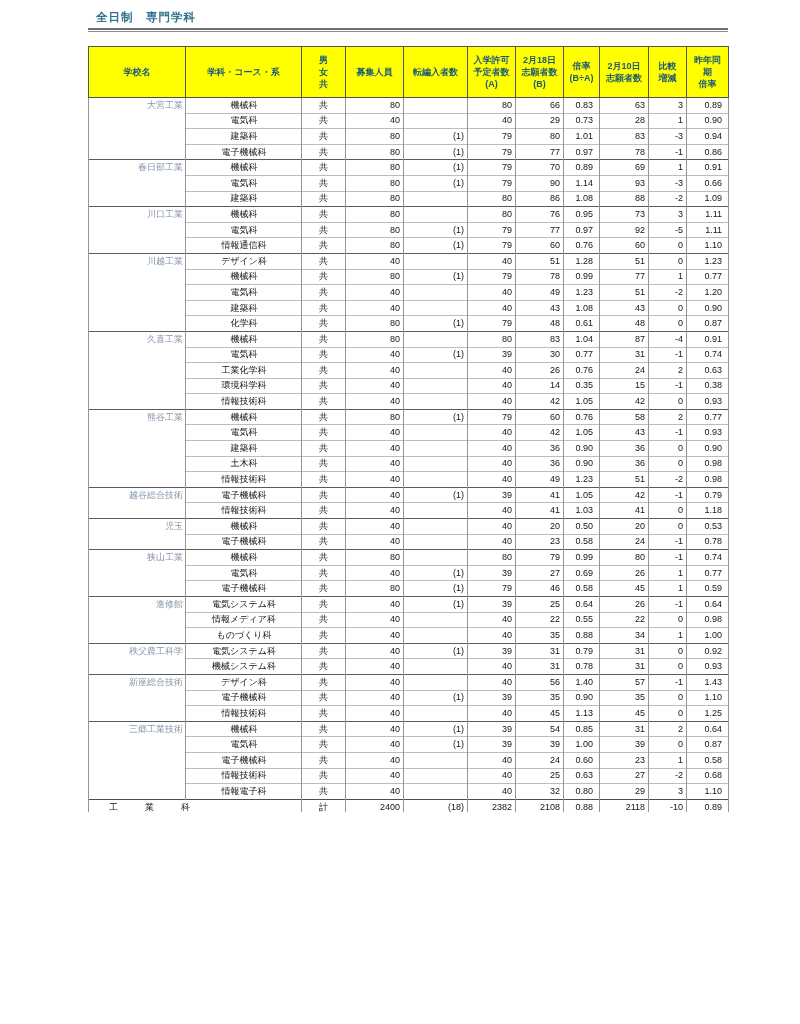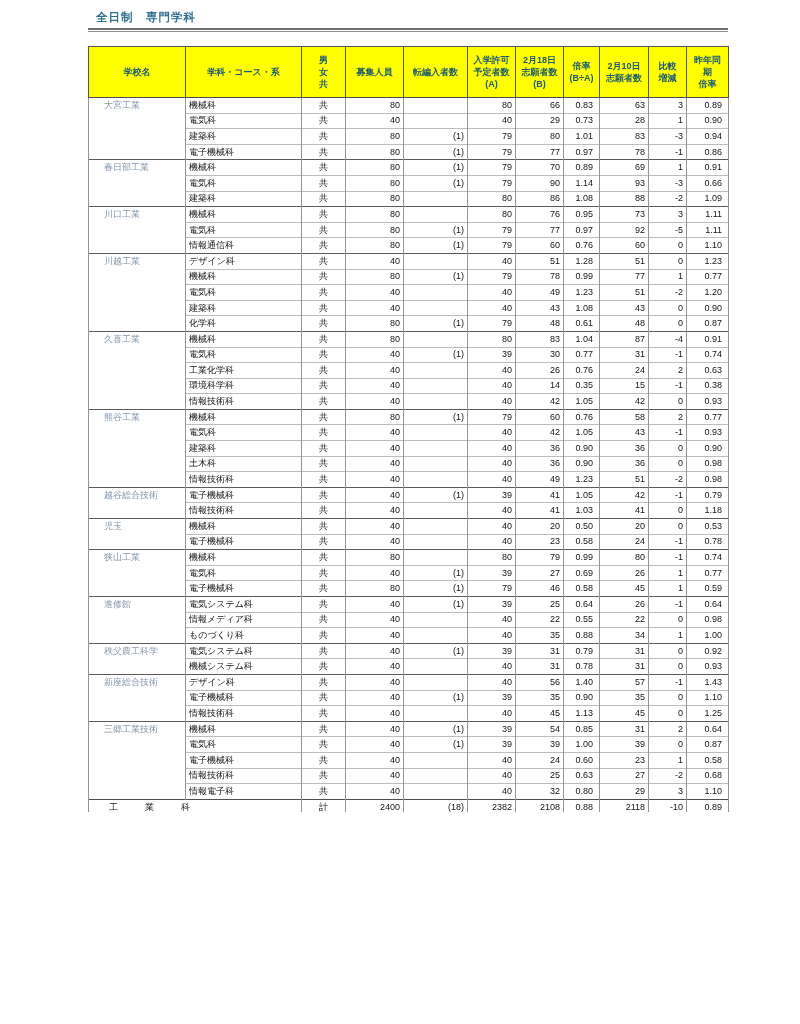--- a/index.html
+++ b/index.html
@@ -39,24 +39,24 @@
     height:48px; padding:1px 0; overflow:hidden;
   }
   td {
     font-size:9px; color:#141414; line-height:13px;
     border-left:1px solid #949494; border-right:1px solid #949494;
     border-top:1px solid #bdbdbd;
     height:14.6px; padding:0 2px; overflow:hidden; white-space:nowrap;
   }
   tr.group-start td { border-top:1px solid #5a5a5a; }
   td.school-cell {
-    vertical-align:top; text-align:left; color:#8596ab;
+    vertical-align:top; text-align:right; color:#8596ab;
     padding:1px 2px 0 15px; line-height:12px;font-family:Liberation Serif, serif;
   }
-  td.c-dept   { text-align:left;  padding-left:3px; }
+  td.c-dept   { text-align:center;  padding-left:3px; }
   td.c-center { text-align:center; }
   td.c-num    { text-align:right; padding-right:3px; }
   td.c-ratio  { text-align:right; padding-right:6px; }
   tr.total-row td {
     border-top:1px solid #4e4e4e; border-bottom:2px solid #4e4e4e;margin-top:16px;
   }
   td.total-label { text-align:left; padding-left:20px; letter-spacing:9px; color:#141414; }
 </style>
 </head>
 <body>

